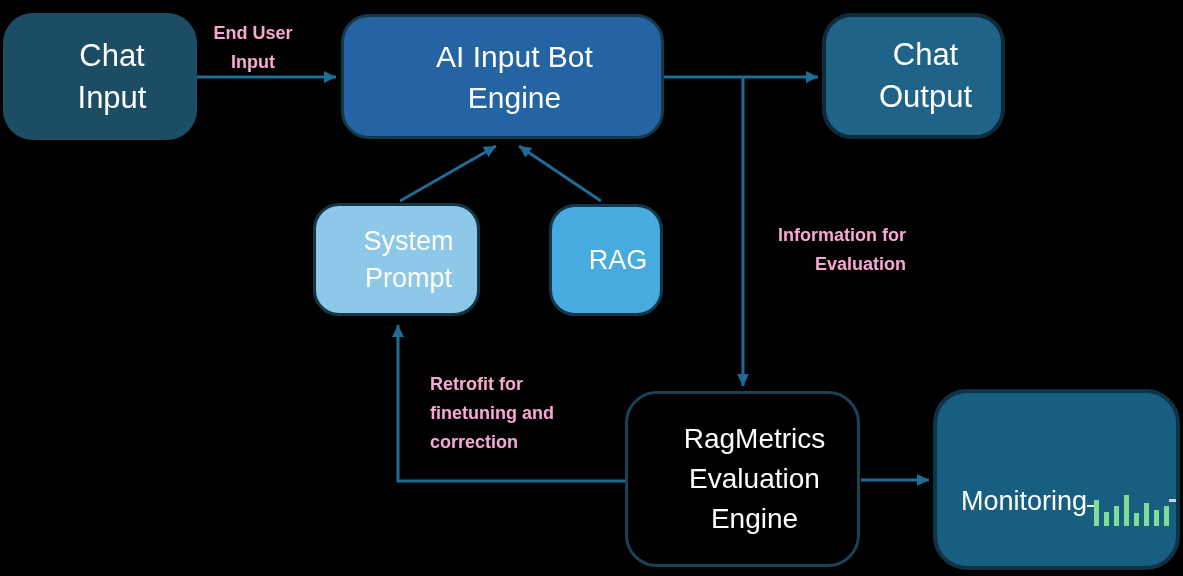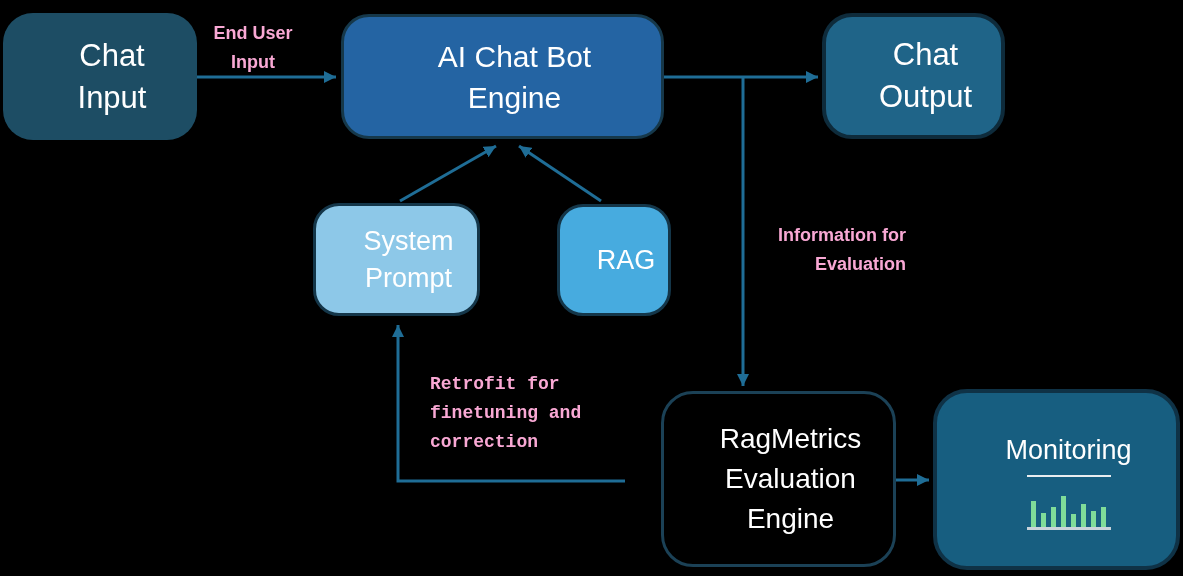--- a/index.html
+++ b/index.html
@@ -14,38 +14,38 @@
   }
   .node-chat-input{left:3px;top:13px;width:194px;height:127px;background:#1d4d64;
     border-radius:30px;font-size:31px;line-height:42px;}
   .node-engine{left:341px;top:14px;width:323px;height:125px;background:#2464a3;
     border:3px solid #16384a;border-radius:28px;font-size:30px;line-height:41px;}
   .node-chat-output{left:822px;top:13px;width:183px;height:126px;background:#1f6488;
     border:4px solid #0e2b3b;border-radius:30px;font-size:31px;line-height:42px;}
   .node-system-prompt{left:313px;top:203px;width:167px;height:113px;background:#8dc8e8;
     border:3px solid #143649;border-radius:26px;font-size:27px;line-height:37px;}
   .node-rag{left:549px;top:204px;width:114px;height:112px;background:#47abdf;
-    border:3px solid #143649;border-radius:26px;font-size:27px;line-height:34px;margin-left:8px;}
+    border:3px solid #143649;border-radius:26px;font-size:27px;line-height:34px;}
   .node-ragmetrics{left:625px;top:391px;width:235px;height:176px;background:#000;
-    border:3px solid #1b4156;border-radius:32px;font-size:28px;line-height:40px;margin-left:36px;}
+    border:3px solid #1b4156;border-radius:32px;font-size:28px;line-height:40px;}
   .node-monitoring{left:933px;top:389px;width:247px;height:181px;background:#175e80;
-    border:4px solid #0f3246;border-radius:34px;flex-direction:column;
+    border:4px solid #0f3246;border-radius:34px;flex-direction:row;
     justify-content:flex-start;padding-top:42px;font-size:27px;line-height:30px;}
   .monitoring-underline{width:84px;height:2px;background:#e9edf0;margin-top:10px;}
   .bar-chart{display:flex;align-items:flex-end;gap:5px;height:32px;margin-top:18px;}
   .bar-chart .bar{width:5px;background:#7fdc99;}
   .bar-baseline{width:84px;height:3px;background:#c9d3da;margin-top:0;}
   .edge-label{
     position:absolute;z-index:2;color:#f9a8d4;font-weight:bold;font-size:18px;
     line-height:29px;white-space:pre-line;
   }
   .lbl-end-user-input{left:198px;top:19px;width:110px;text-align:center;}
   .lbl-chat-bot-answer{left:688px;top:14px;width:100px;text-align:center;}
   .lbl-info-eval{left:778px;top:221px;text-align:right;}
-  .lbl-retrofit{left:430px;top:370px;text-align:left;font-family:Liberation Mono, monospace;}
+  .lbl-retrofit{left:430px;top:370px;text-align:left;}
 </style>
 </head>
 <body>
 
 <div class="canvas">
 
   <svg class="edges-layer" width="1183" height="576" viewBox="0 0 1183 576">
     <defs>
       <marker id="ah" markerUnits="userSpaceOnUse" markerWidth="14" markerHeight="12" refX="12" refY="6" orient="auto">
         <path d="M0,0 L12,6 L0,12 Z" fill="#1f6d96"></path>
@@ -61,21 +61,21 @@
       <path d="M625 481 L398 481 L398 325" marker-end="url(#ah)"></path>
     </g>
   </svg>
 
   <div class="node node-chat-input">
     <span>Chat
 Input</span>
   </div>
 
   <div class="node node-engine">
-    <span>AI Chat Bot
+    <span>AI Input Bot
 Engine</span>
   </div>
 
   <div class="node node-chat-output">
     <span>Chat
 Output</span>
   </div>
 
   <div class="node node-system-prompt">
     <span>System

